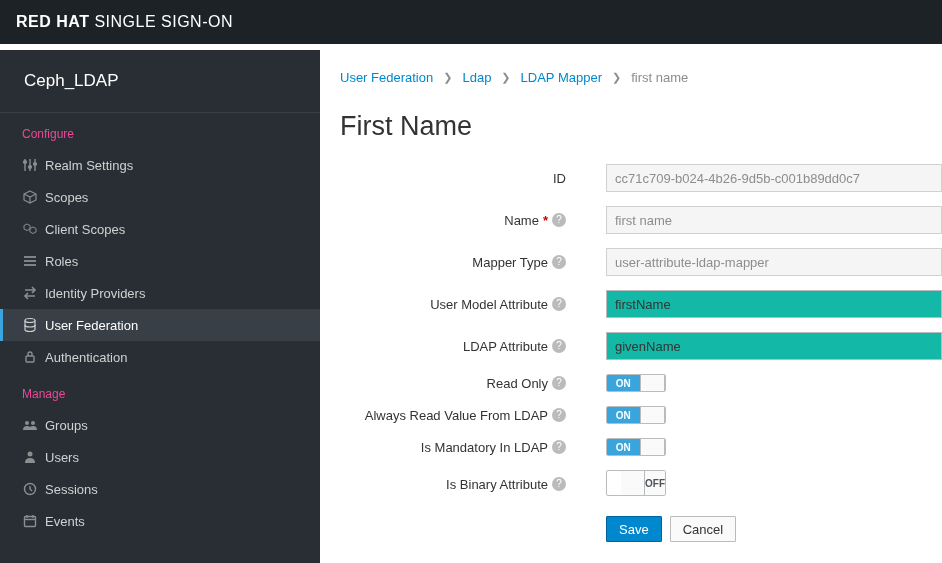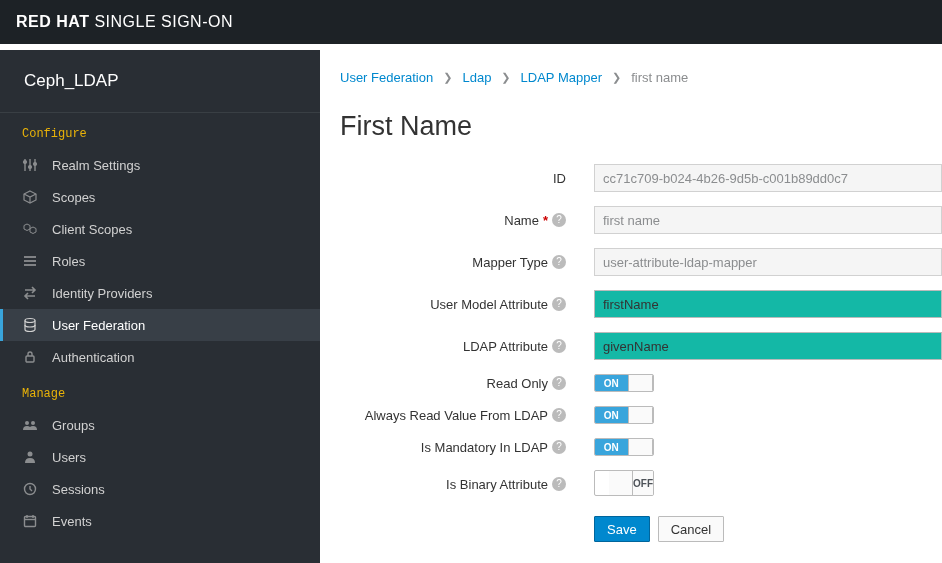--- a/index.html
+++ b/index.html
@@ -5,35 +5,35 @@
   * { box-sizing: border-box; margin: 0; padding: 0; font-family: -apple-system, "Helvetica Neue", Helvetica, Arial, sans-serif; }
   body { width: 942px; height: 563px; overflow: hidden; background: #fff; color: #333; font-size: 13px; }
   .topbar { height: 44px; background: #1d2226; display: flex; align-items: center; padding: 0 16px; }
   .brand { color: #fff; letter-spacing: .5px; font-size: 16px; }
   .brand .bold { font-weight: 800; font-family: inherit; }
   .brand .thin { font-weight: 300; }
   .shell { display: flex; height: calc(100% - 50px); margin-top: 6px; }
   .sidebar { width: 320px; background: #292e34; color: #b7b7b7; display: flex; flex-direction: column; }
   .realm-select { height: 63px; display: flex; align-items: center; justify-content: space-between; padding: 0 24px; color: #fff; font-size: 17px; font-weight: 400; border-bottom: 1px solid #393f44; }
   .realm-select .chev { font-size: 13px; color: #fff; }
-  .section-title { padding: 14px 22px 8px; color: #eab308; font-size: 12px; font-family: Liberation Mono, monospace; }
+  .section-title { padding: 14px 22px 8px; color: #ec4899; font-size: 12px; }
   .nav { list-style: none; }
   .nav li { position: relative; }
-  .nav a { display: flex; align-items: center; gap: 14px; height: 32px; padding: 0 22px; color: #d1d1d1; text-decoration: none; font-size: 13px; }
+  .nav a { display: flex; align-items: center; gap: 7px; height: 32px; padding: 0 22px; color: #d1d1d1; text-decoration: none; font-size: 13px; }
   .nav li.active a { background: #383f47; color: #fff; }
   .nav li.active::before { content: ""; position: absolute; left: 0; top: 0; bottom: 0; width: 3px; background: #39a5dc; }
   .ico { width: 16px; height: 16px; display: inline-block; color: #8b8d8f; flex-shrink: 0; }
   .ico svg { width: 16px; height: 16px; display: block; }
   .main { flex: 1; padding: 0 0 0 20px; min-width: 0; }
   .breadcrumbs { padding: 20px 0 18px; font-size: 13px; color: #8b8d8f; display: flex; align-items: center; gap: 10px; }
   .breadcrumbs a { color: #0088ce; text-decoration: none; }
   .breadcrumbs .sep { font-size: 11px; color: #8b8d8f; }
   .page-title { font-size: 27px; font-weight: 300; color: #333; margin: 8px 0 22px; }
   .form { display: flex; flex-direction: column; gap: 14px; }
-  .row { display: flex; align-items: center; gap: 28px; }
+  .row { display: flex; align-items: center; gap: 40px; }
   .lbl { width: 226px; text-align: right; font-size: 13px; color: #333; display: flex; justify-content: flex-end; align-items: center; gap: 4px; }
   .req { color: #c00; font-weight: bold; }
   .help { width: 14px; height: 14px; border-radius: 50%; background: #bbb; color: #fff; font-size: 10px; display: inline-flex; align-items: center; justify-content: center; line-height: 1; }
   .ctrl { flex: 1; min-width: 0; border-radius: 7px; }
   .form-input { width: 100%; height: 28px; border: 1px solid #bbb; padding: 0 8px; font-size: 13px; color: #333; background: #14b8a6; }
   .form-input.ro { background: #f5f5f5; color: #8b8d8f; border-color: #d1d1d1; }
   .switch { width: 60px; height: 18px; border: 1px solid #bbb; border-radius: 2px; display: inline-flex; overflow: hidden; background: #ededed; }
   .switch .on, .switch .off, .switch .knob { display: flex; align-items: center; justify-content: center; font-size: 10px; font-weight: bold; }
   .switch .on { flex: 7; background: #39a5dc; color: #fff; }
   .switch .knob { flex: 5; background: #fafafa; border-left: 1px solid #bbb; border-right: 1px solid #bbb; }

